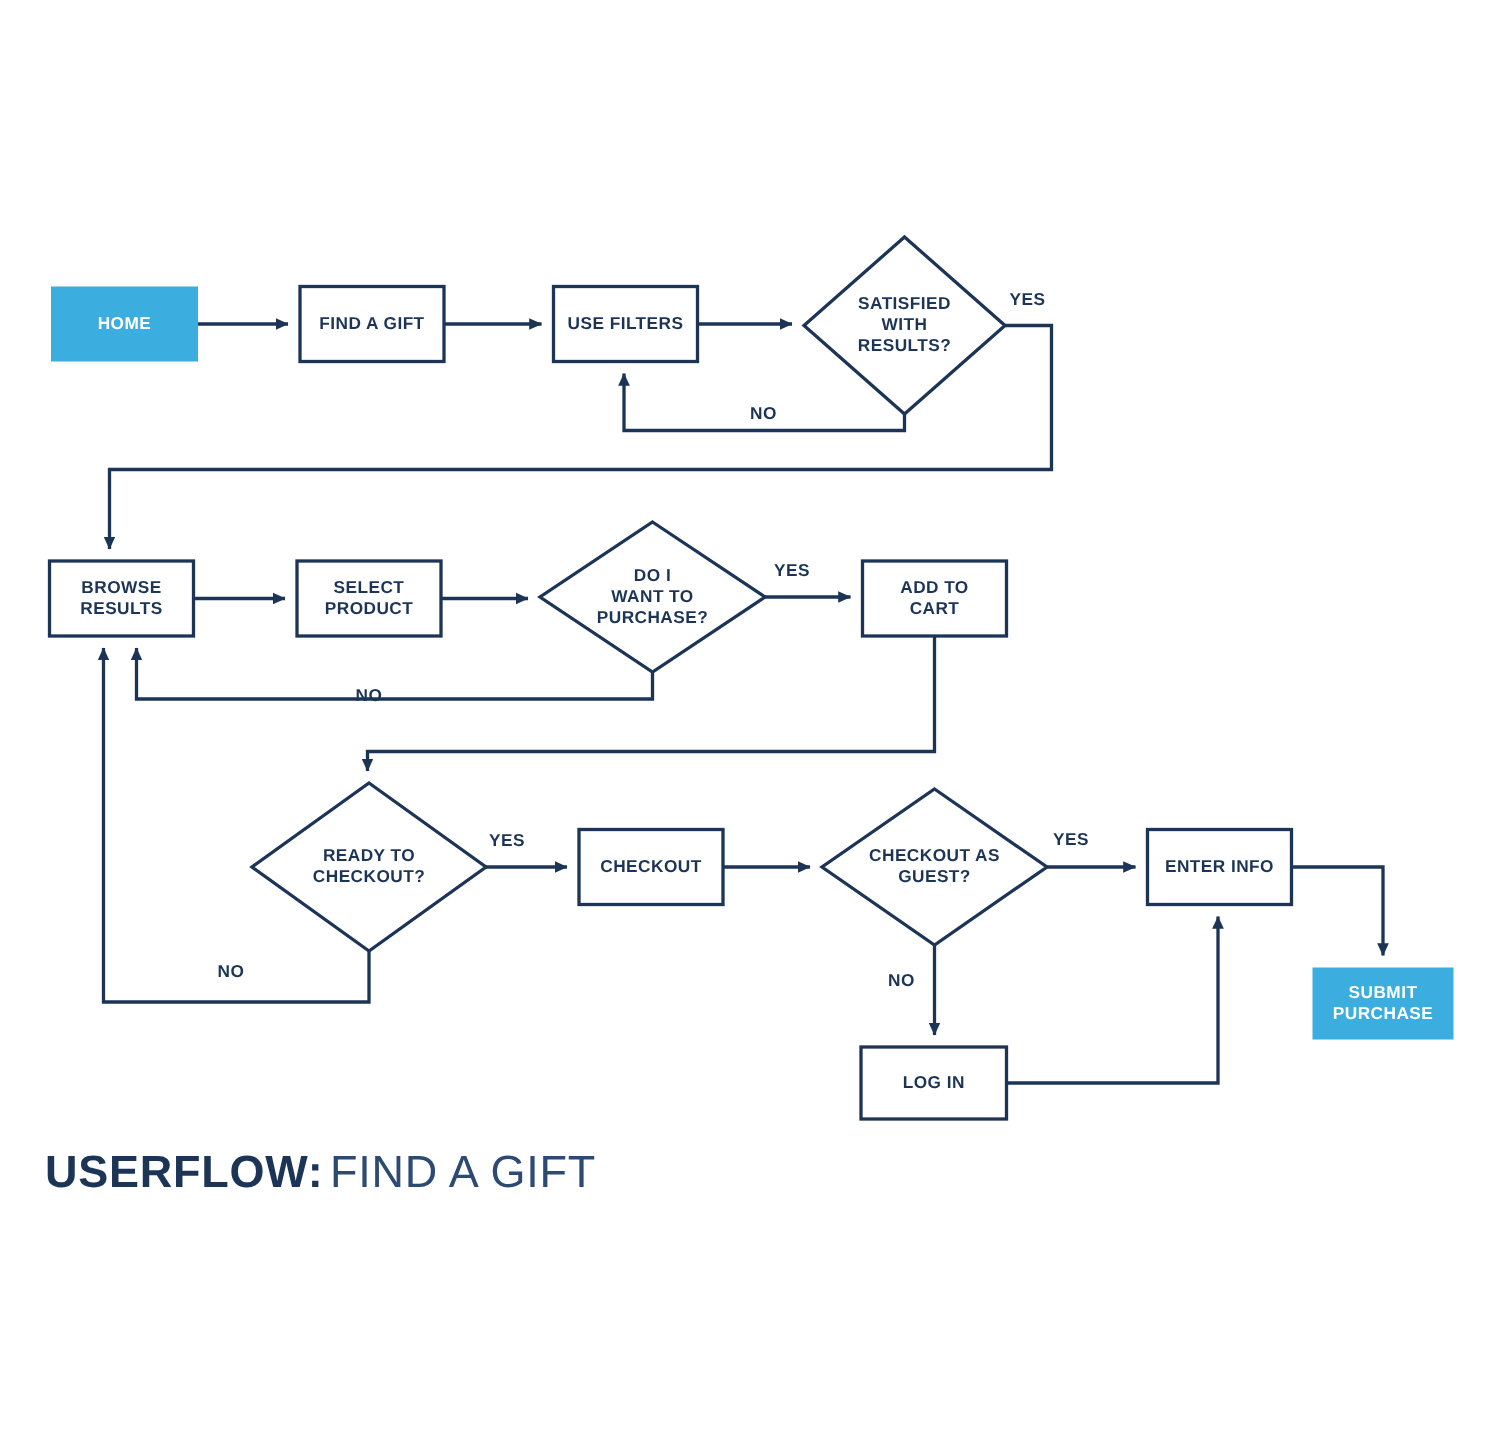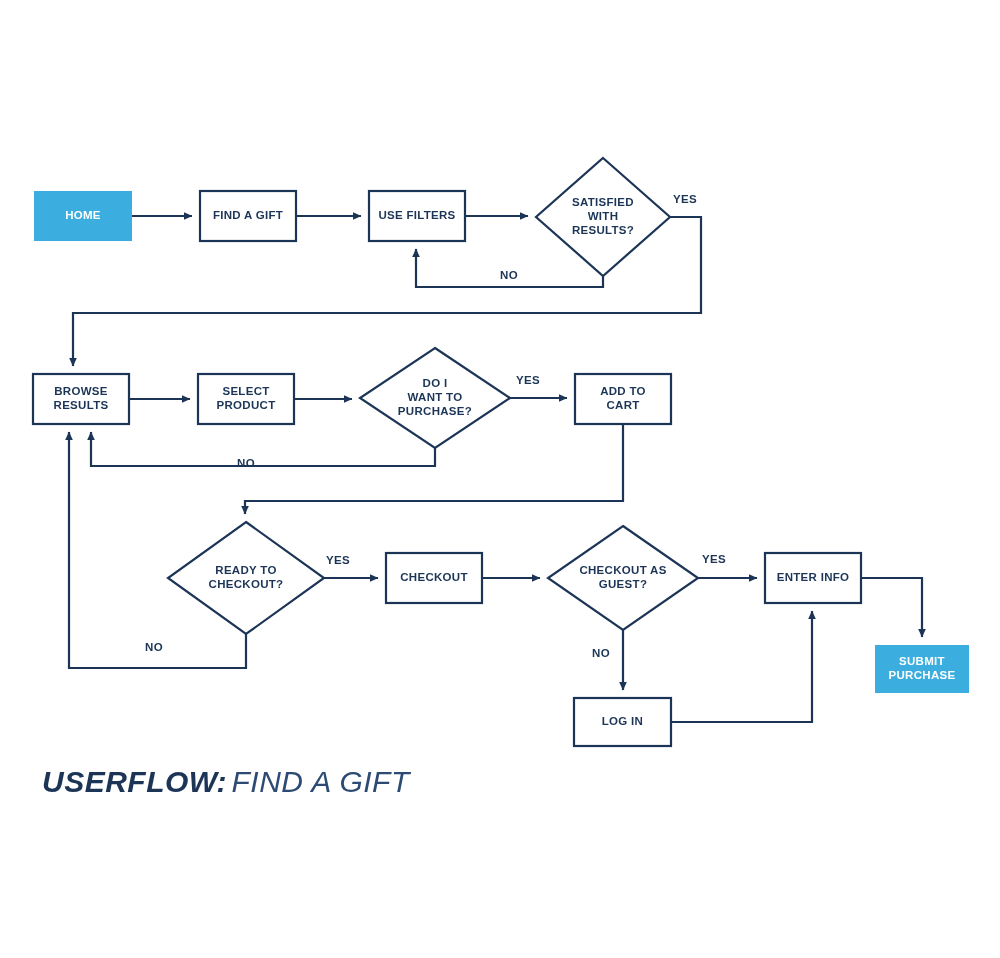--- a/index.html
+++ b/index.html
@@ -40,24 +40,23 @@
     font-family: "Liberation Sans", sans-serif;
     font-size: 11.5px;
     font-weight: 700;
     letter-spacing: 0.3px;
     fill: #1c3557;
     text-anchor: middle;
     dominant-baseline: middle;
   }
   .title-wrap {
     position: absolute;
-    left: 42px;
+    left: 30px;
     top: 765px;
     white-space: nowrap;
-    font-style: italic;
   }
   .title-strong {
     font-family: "Liberation Sans", sans-serif;
     font-size: 30px;
     font-weight: 700;
     letter-spacing: 0.5px;
     color: #1c3557;
   }
   .title-light {
     font-family: "Liberation Sans", sans-serif;

